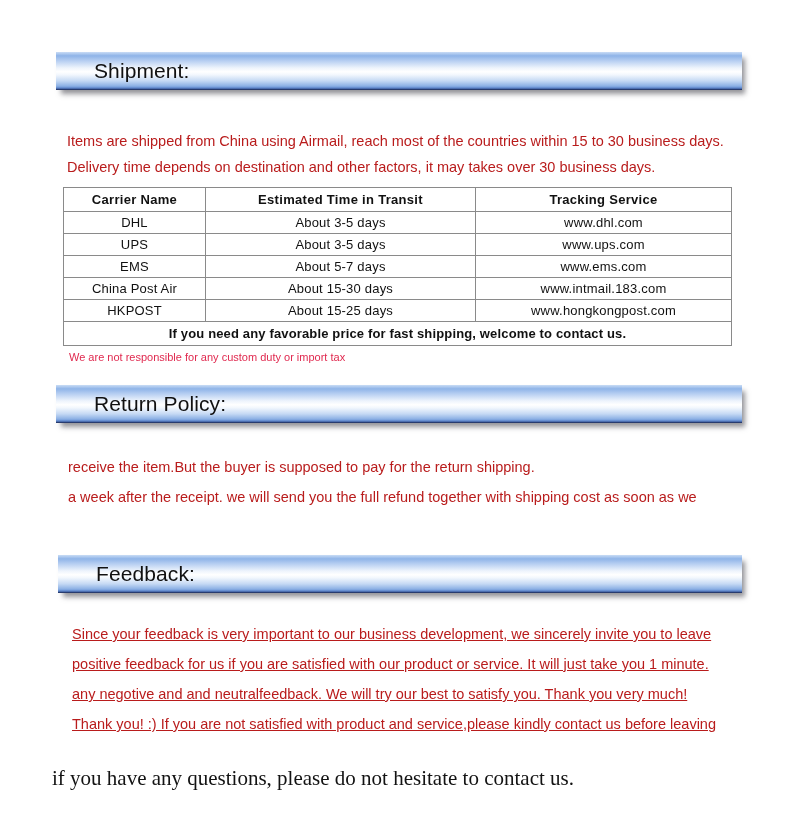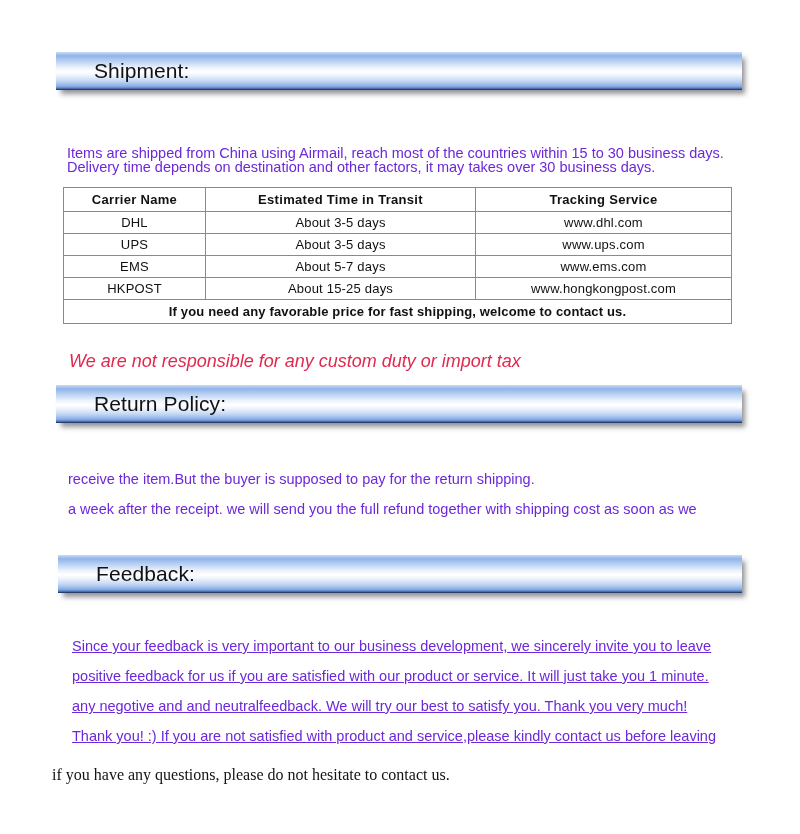--- a/index.html
+++ b/index.html
@@ -56,52 +56,50 @@
 
   #bar-shipment   { left: 56px; top: 52px;  width: 686px; }
   #bar-return     { left: 56px; top: 385px; width: 686px; }
   #bar-feedback   { left: 58px; top: 555px; width: 684px; }
 
   
   .para {
     position: absolute;
     font-size: 14.5px;
     line-height: 30px;
-    color: #6d28d9;
-    white-space: nowrap;
-    margin-top: 12px;
+    color: #b91c1c;
+    white-space: nowrap;
   }
 
   #ship-p1 { left: 67px; top: 126px; }
-  #ship-p2 { left: 67px; top: 140px; }
+  #ship-p2 { left: 67px; top: 152px; }
 
   #return-p { left: 68px; top: 452px; width: 690px; white-space: normal; }
   #return-p .ln { display: block; }
 
   #fb-p { left: 72px; top: 619px; width: 700px; white-space: normal; text-decoration: underline; }
   #fb-p .ln { display: block; }
 
   
   #red-notice {
     position: absolute;
     left: 69px;
     top: 351px;
-    font-size: 18px;
+    font-size: 11px;
     color: #e0294f;
     white-space: nowrap;
-    font-style: italic;
   }
 
   
   #closing {
     position: absolute;
     left: 52px;
     top: 766px;
     font-family: "Liberation Serif", serif;
-    font-size: 16px;
+    font-size: 21px;
     color: #131313;
     white-space: nowrap;
   }
 
   
   #ship-table {
     position: absolute;
     left: 63px;
     top: 187px;
     width: 668px;
@@ -171,20 +169,25 @@
         <td>UPS</td>
         <td>About 3-5 days</td>
         <td>www.ups.com</td>
       </tr>
       <tr>
         <td>EMS</td>
         <td>About 5-7 days</td>
         <td>www.ems.com</td>
       </tr>
       <tr>
+        <td>China Post Air</td>
+        <td>About 15-30 days</td>
+        <td>www.intmail.183.com</td>
+      </tr>
+      <tr>
         <td>HKPOST</td>
         <td>About 15-25 days</td>
         <td>www.hongkongpost.com</td>
       </tr>
       <tr class="footer-row">
         <td colspan="3">If you need any favorable price for fast shipping, welcome to contact us.</td>
       </tr>
     </tbody>
   </table>
 

